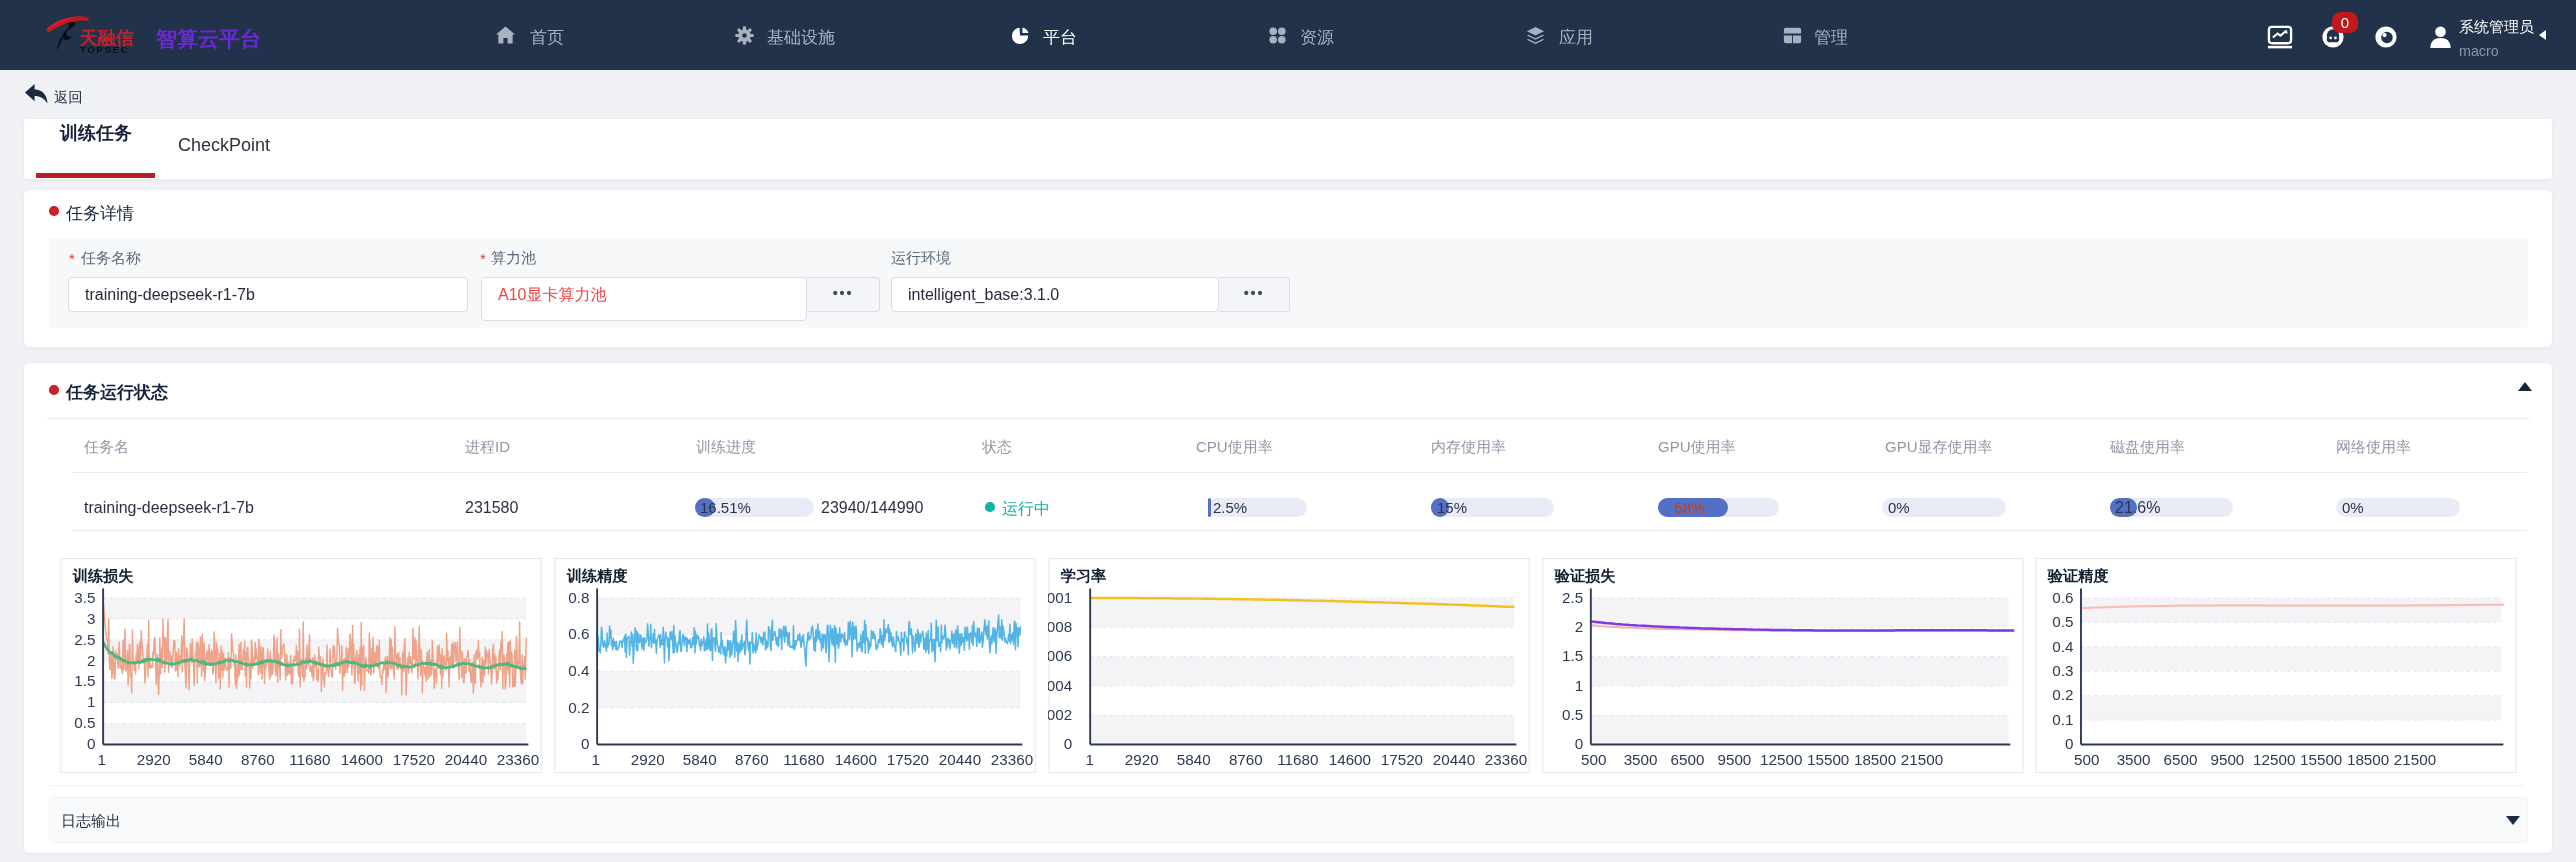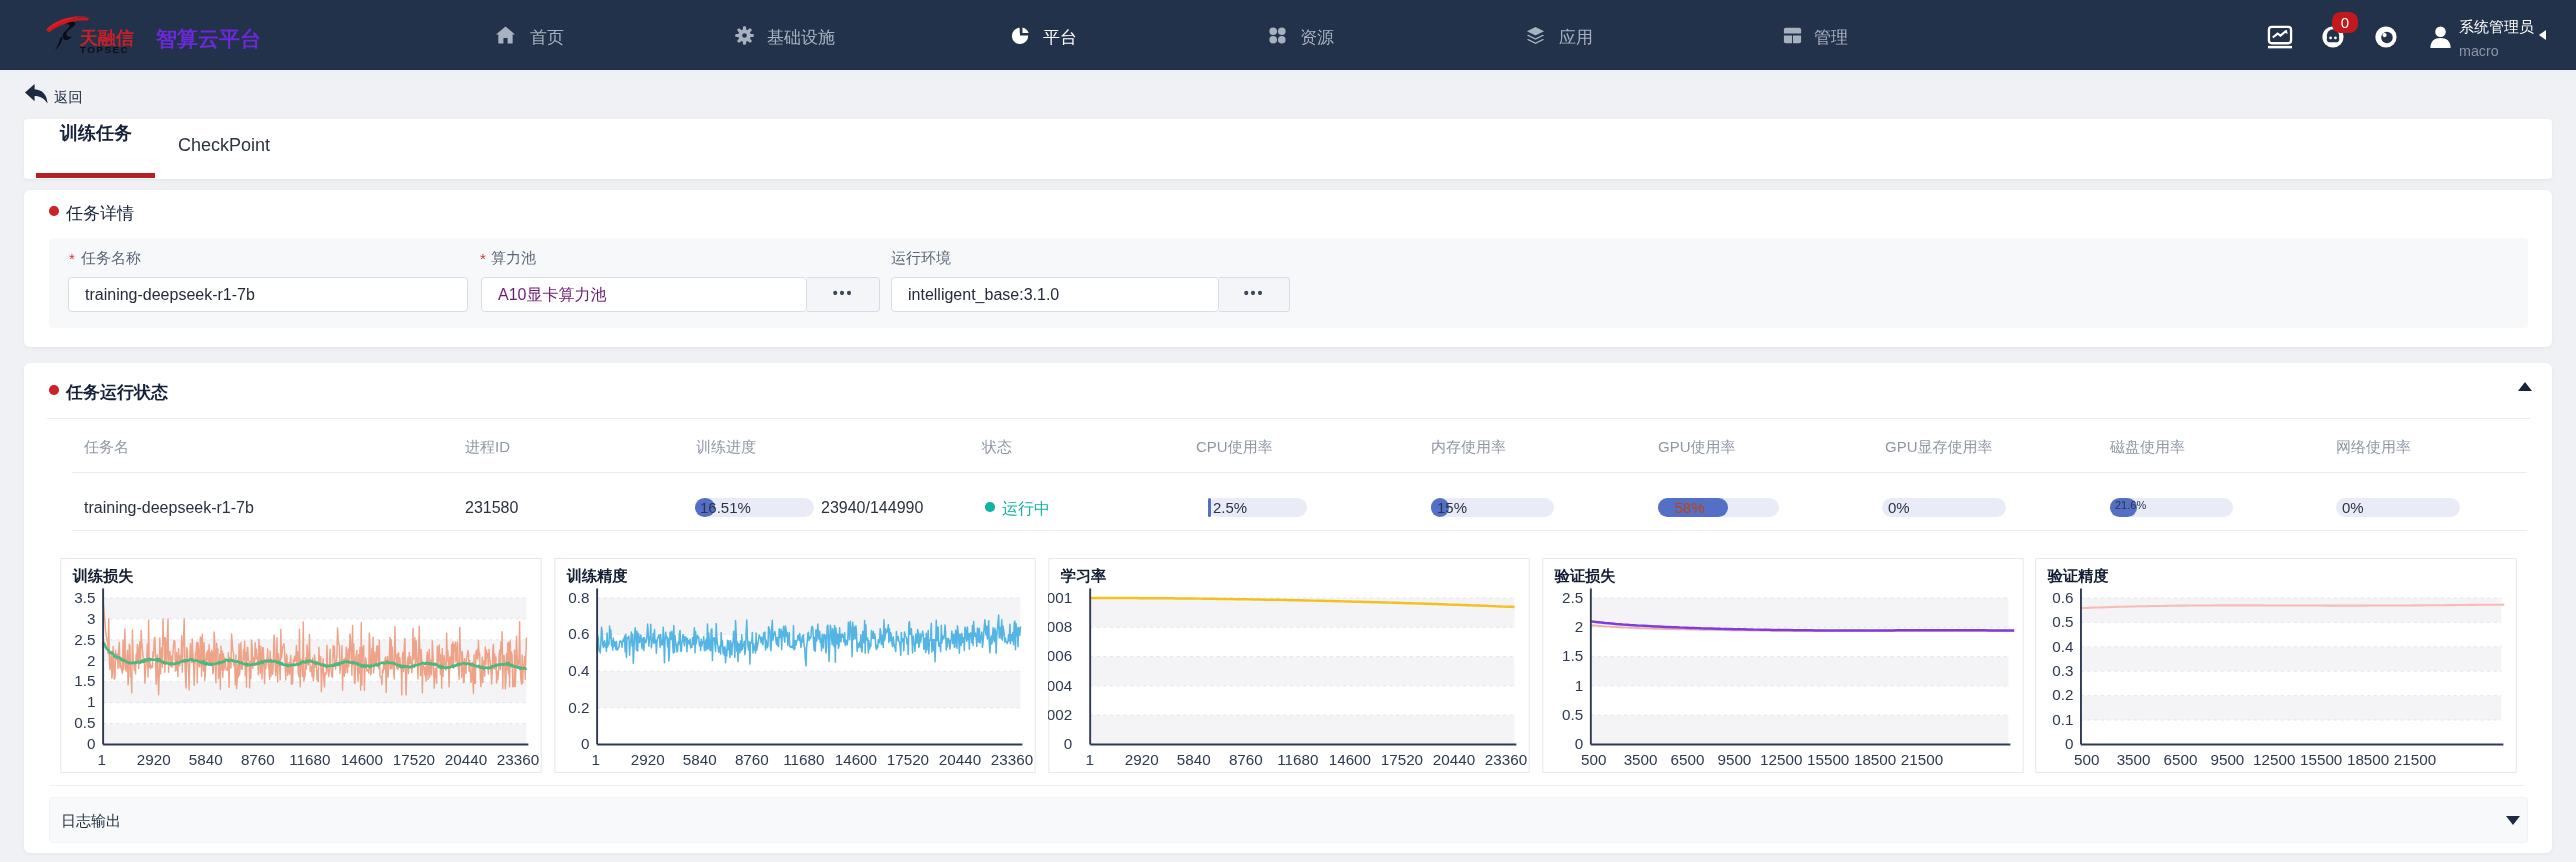--- a/index.html
+++ b/index.html
@@ -96,21 +96,21 @@
 <div class="abs" style="left:24px;top:190px;width:2528px;height:157px;background:#fff;border-radius:5.7px;box-shadow:0 1px 3.8px rgba(0,0,0,0.05)"></div>
 <div class="abs" style="left:49px;top:206px;width:9.5px;height:9.5px;border-radius:50%;background:#cb2228"></div>
 <div class="abs" style="left:66px;top:202px;font-size:17px;font-weight:normal;color:#15213a">任务详情</div>
 <div class="abs" style="left:49px;top:238px;width:2479px;height:90px;background:#f7f8fa;border-radius:3.8px"></div>
 <div class="abs" style="left:69px;top:250px;font-size:15px;color:#d4373c">*</div>
 <div class="abs" style="left:81px;top:249px;font-size:15px;color:#5a6879">任务名称</div>
 <div class="abs" style="left:480px;top:250px;font-size:15px;color:#d4373c">*</div>
 <div class="abs" style="left:491px;top:249px;font-size:15px;color:#5a6879">算力池</div>
 <div class="abs" style="left:891px;top:249px;font-size:15px;color:#5a6879">运行环境</div>
 <div class="abs" style="left:68px;top:277px;width:400px;height:35px;background:#fff;border:1px solid #d8dce5;border-radius:3.8px;font-size:16px;color:#252b3a;line-height:33px;padding-left:16px">training-deepseek-r1-7b</div>
-<div class="abs" style="left:481px;top:277px;width:326px;height:35px;background:#fff;border:1px solid #d8dce5;border-radius:3.8px;font-size:16px;color:#701a75;line-height:33px;padding-left:16px">A10显卡算力池</div>
+<div class="abs" style="left:481px;top:277px;width:326px;height:44px;background:#fff;border:1px solid #d8dce5;border-radius:3.8px;font-size:16px;color:#ef4444;line-height:33px;padding-left:16px">A10显卡算力池</div>
 <div class="abs" style="left:807px;top:277px;width:73px;height:35px;background:#f3f5f9;border:1px solid #d8dce5;border-left:none;border-radius:0 3.8px 3.8px 0;text-align:center;color:#3c4a5f;font-size:14.3px;letter-spacing:1.9px;line-height:31px;font-weight:bold">•••</div>
 <div class="abs" style="left:891px;top:277px;width:328px;height:35px;background:#fff;border:1px solid #d8dce5;border-radius:3.8px;font-size:16px;color:#252b3a;line-height:33px;padding-left:16px">intelligent_base:3.1.0</div>
 <div class="abs" style="left:1219px;top:277px;width:71px;height:35px;background:#f3f5f9;border:1px solid #d8dce5;border-left:none;border-radius:0 3.8px 3.8px 0;text-align:center;color:#3c4a5f;font-size:14.3px;letter-spacing:1.9px;line-height:31px;font-weight:bold">•••</div>
 <div class="abs" style="left:24px;top:363px;width:2528px;height:490px;background:#fff;border-radius:5.7px;box-shadow:0 1px 3.8px rgba(0,0,0,0.05)"></div>
 <div class="abs" style="left:49px;top:385px;width:9.5px;height:9.5px;border-radius:50%;background:#cb2228"></div>
 <div class="abs" style="left:66px;top:381px;font-size:17px;font-weight:bold;color:#15213a">任务运行状态</div>
 <div class="abs" style="left:2518px;top:382px;width:0;height:0;border-left:7.6px solid transparent;border-right:7.6px solid transparent;border-bottom:9.5px solid #17233d"></div>
 <div class="abs" style="left:47px;top:418px;width:2483px;height:1px;background:#e8ebf0"></div>
 <div class="abs" style="left:84px;top:438px;font-size:15px;color:#8f97a6">任务名</div>
 <div class="abs" style="left:465px;top:438px;font-size:15px;color:#8f97a6">进程ID</div>
@@ -137,21 +137,21 @@
 <div style="position:absolute;left:1431px;top:498px;width:123px;height:19px;border-radius:9.5px;background:#e9ecf7"></div>
 <div style="position:absolute;left:1431px;top:498px;width:18px;height:19px;border-radius:9.5px;background:#5470c6"></div>
 <div style="position:absolute;left:1437px;top:499px;font-size:15px;color:#2b3548">15%</div>
 <div style="position:absolute;left:1658px;top:498px;width:121px;height:19px;border-radius:9.5px;background:#e9ecf7"></div>
 <div style="position:absolute;left:1658px;top:498px;width:70px;height:19px;border-radius:9.5px;background:#5470c6"></div>
 <div style="position:absolute;left:1658px;top:499px;width:63px;text-align:center;font-size:15px;color:#c2410c">58%</div>
 <div style="position:absolute;left:1882px;top:498px;width:124px;height:19px;border-radius:9.5px;background:#e9ecf7"></div>
 <div style="position:absolute;left:1888px;top:499px;font-size:15px;color:#2b3548">0%</div>
 <div style="position:absolute;left:2110px;top:498px;width:123px;height:19px;border-radius:9.5px;background:#e9ecf7"></div>
 <div style="position:absolute;left:2110px;top:498px;width:27px;height:19px;border-radius:9.5px;background:#5470c6"></div>
-<div style="position:absolute;left:2115px;top:499px;font-size:11px;color:#2b3548">21.6%</div>
+<div style="position:absolute;left:2115px;top:499px;font-size:16px;color:#2b3548">21.6%</div>
 <div style="position:absolute;left:2336px;top:498px;width:124px;height:19px;border-radius:9.5px;background:#e9ecf7"></div>
 <div style="position:absolute;left:2342px;top:499px;font-size:15px;color:#2b3548">0%</div>
 <div class="abs" style="left:72px;top:530px;width:2455px;height:1px;background:#e8ebf0"></div>
 <svg style="position:absolute;left:60px;top:558px" width="482" height="215" viewBox="0 0 506 226">
     <rect x="0.5" y="0.5" width="505" height="225" fill="#ffffff" stroke="#e4e7ed"></rect>
     <text x="13" y="24" font-family="Liberation Sans, sans-serif" font-size="16" font-weight="bold" fill="#121d31">训练损失</text>
     <rect x="45" y="42.0" width="445" height="22.0" fill="#f4f4f6"></rect>
     <rect x="45" y="86.0" width="445" height="22.0" fill="#f4f4f6"></rect>
     <rect x="45" y="130.0" width="445" height="22.0" fill="#f4f4f6"></rect>
     <rect x="45" y="174.0" width="445" height="22.0" fill="#f4f4f6"></rect>

